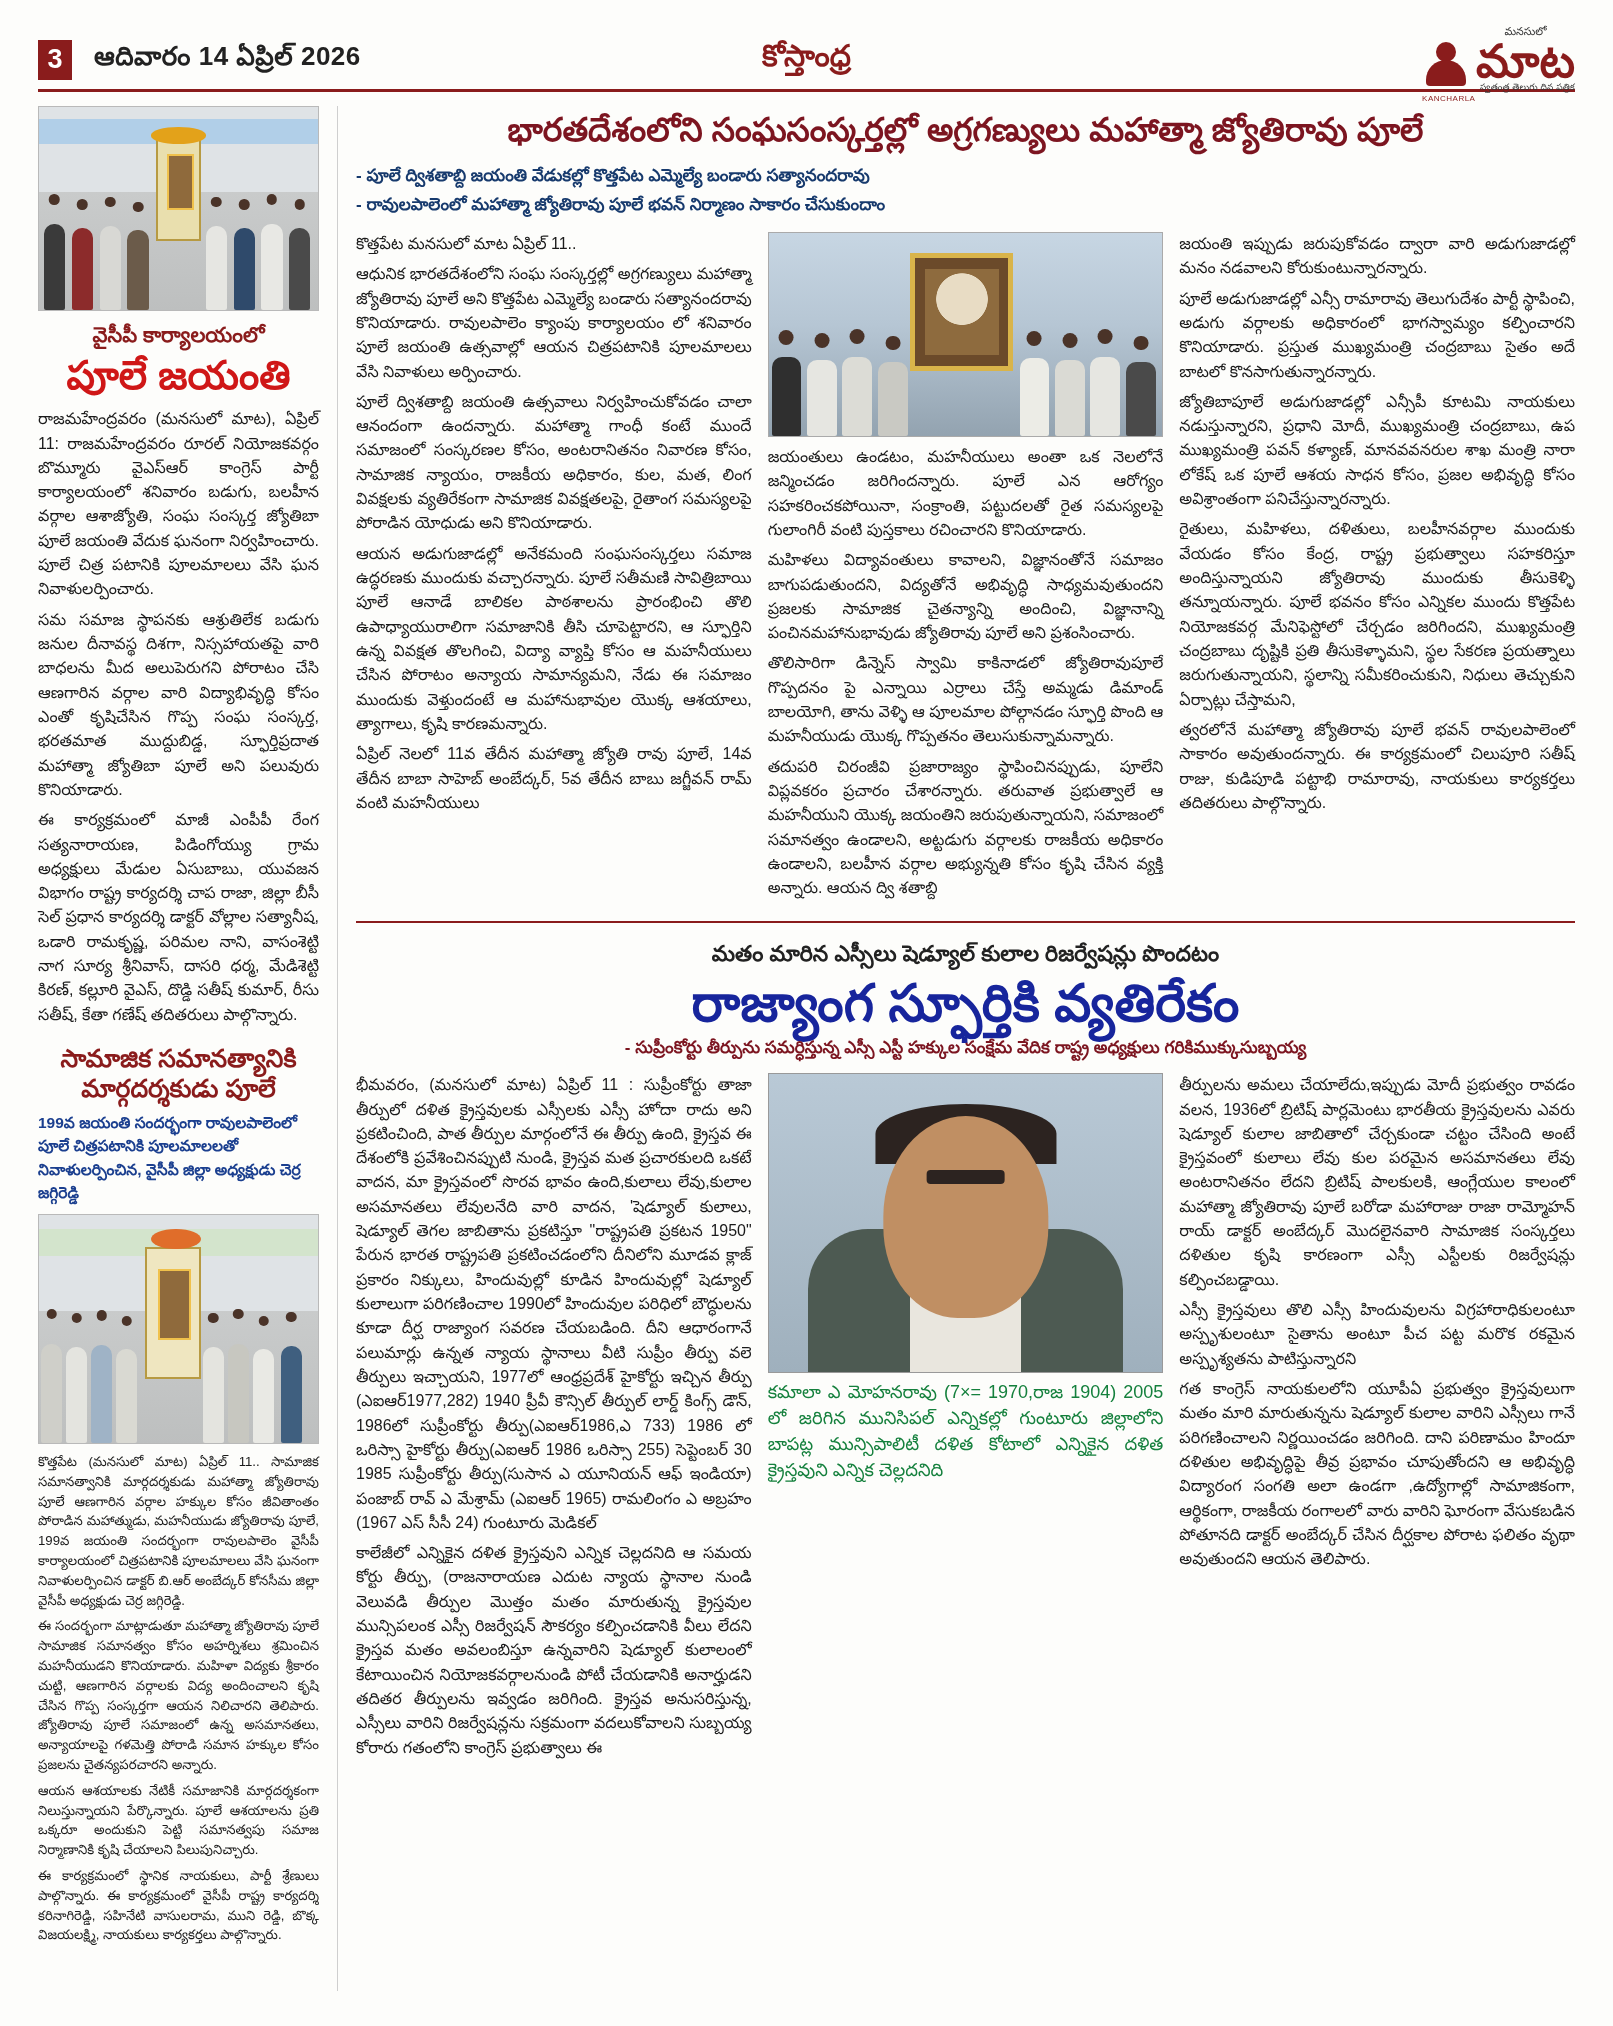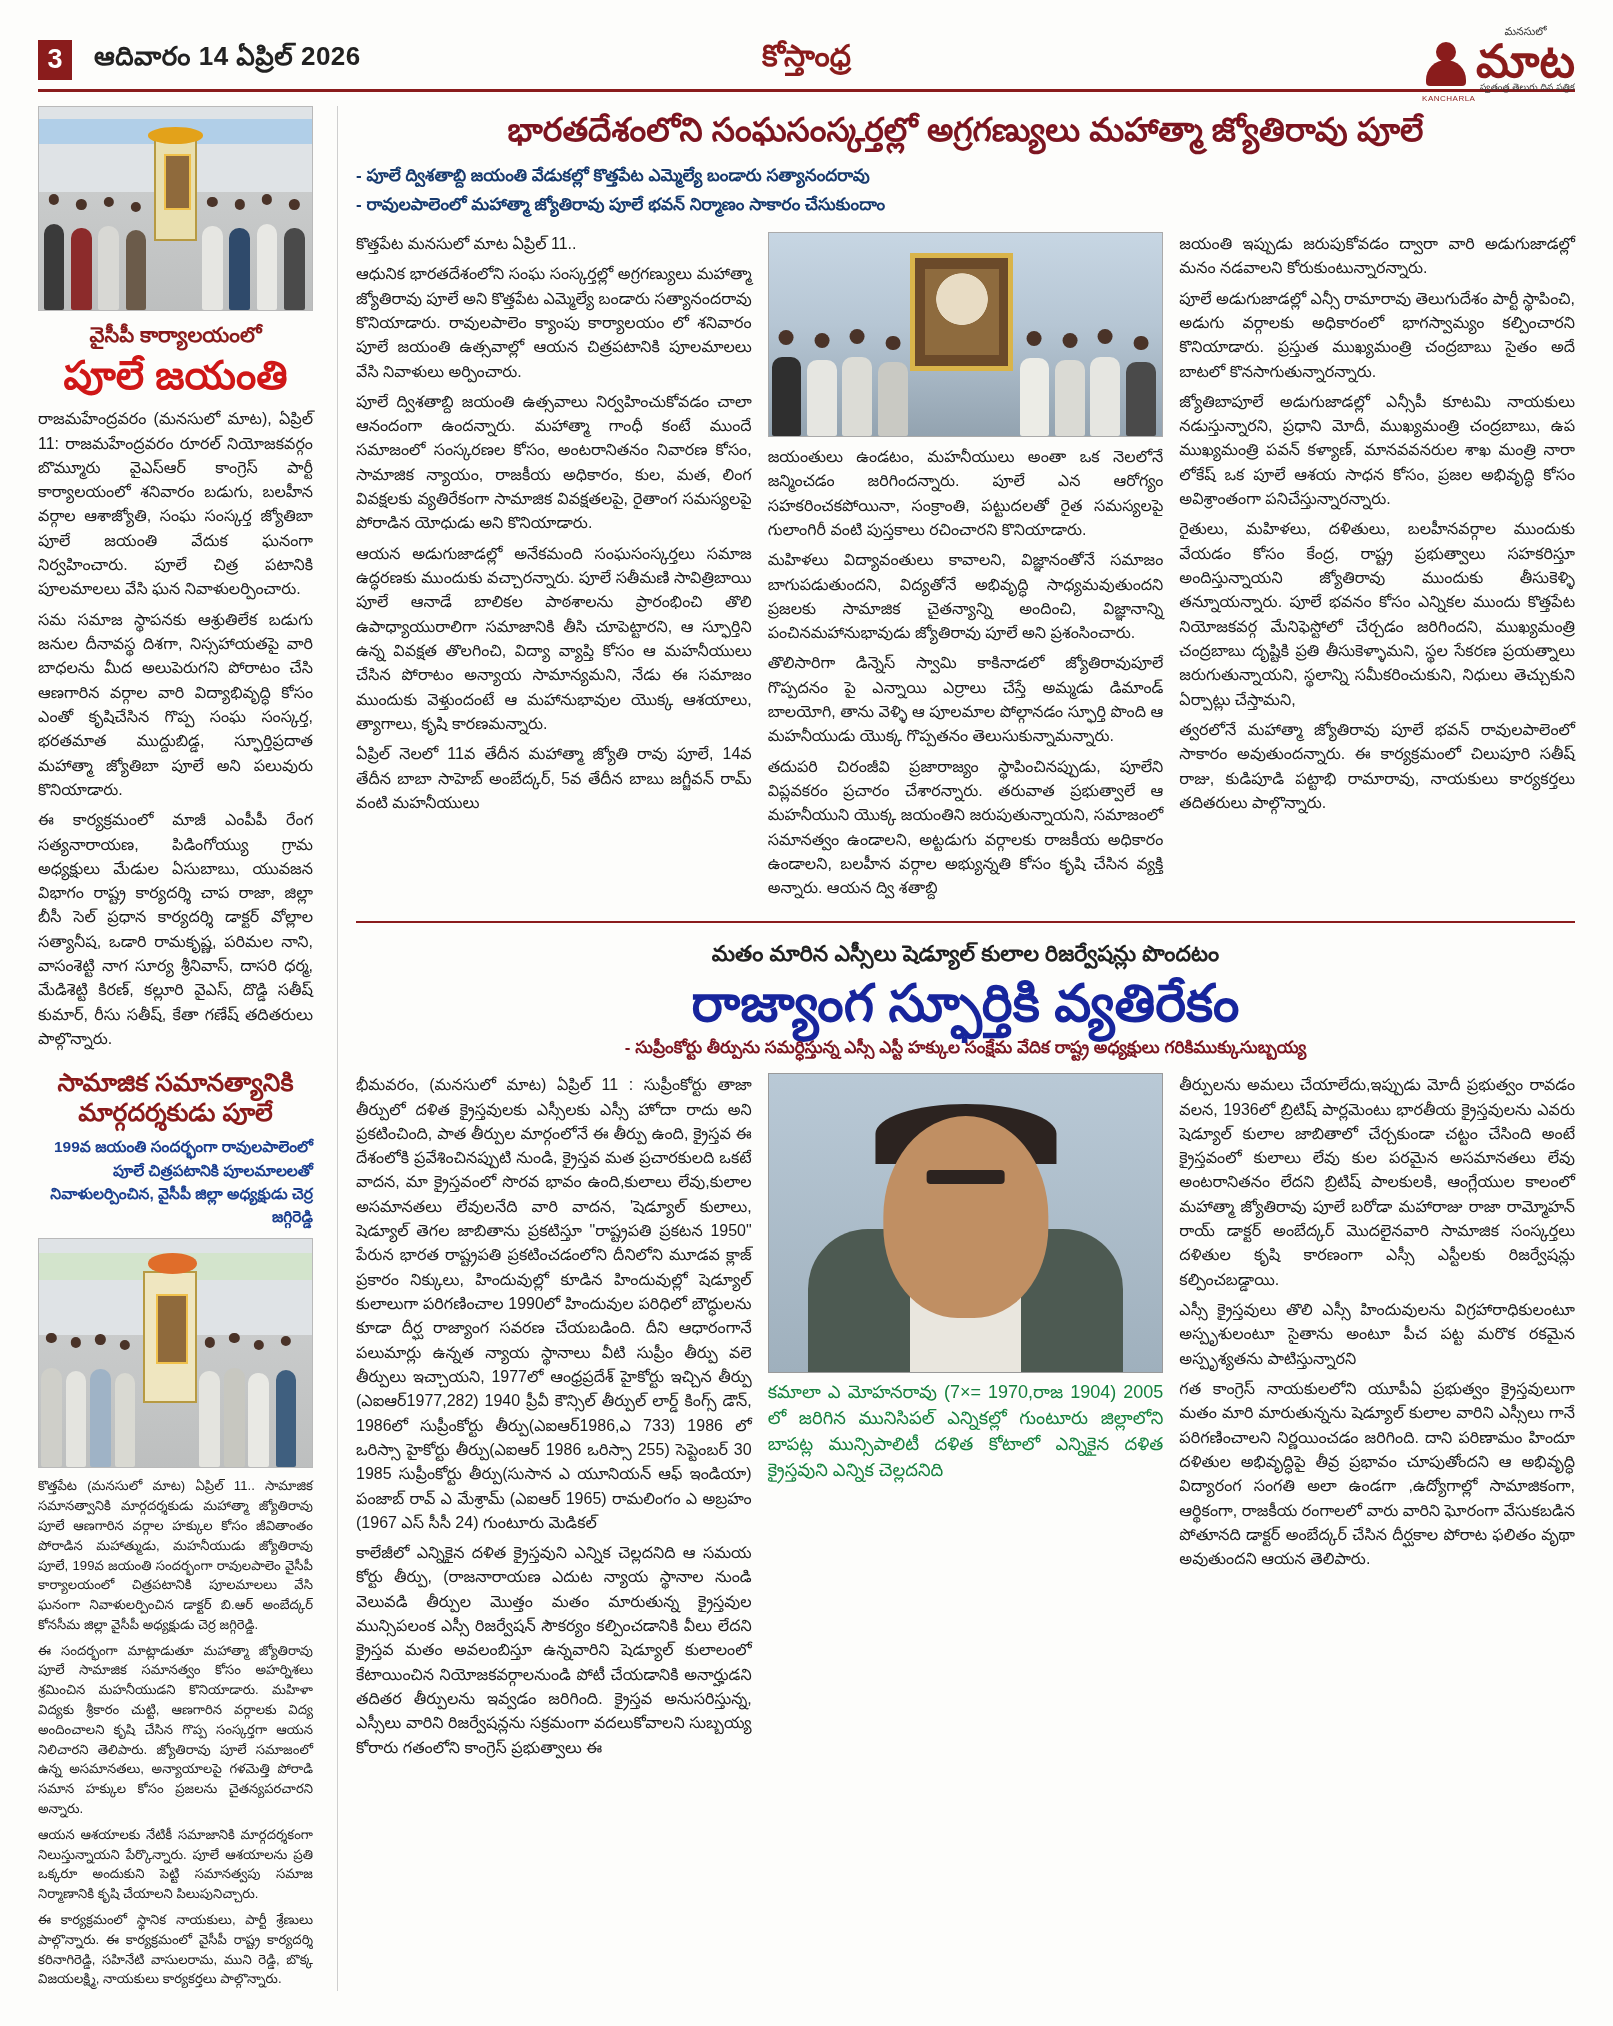--- a/index.html
+++ b/index.html
@@ -68,21 +68,21 @@
   }
 
   
   .content {
     display:flex; gap:18px; margin-top:14px;
     height:1885px;
   }
   .col-left {
     width:300px; flex:none;
     border-right:1px solid #cfcfcf;
-    padding-right:24px;
+    padding-right:18px;
   }
   .col-right { flex:1; }
 
   
   .photo {
     width:100%; position:relative; overflow:hidden;
     border:1px solid #b9b9b9;
     background:linear-gradient(#cfd6dd,#aeb7c0);
   }
   .ph-room {
@@ -126,21 +126,21 @@
   }
   .head-red-big {
     text-align:center; color:#cf1717; font-weight:bold;
     font-size:40px; line-height:1.08; margin:0 0 10px;
   }
   .head-maroon {
     text-align:center; color:#8a1c1c; font-weight:bold;
     font-size:25px; line-height:1.2; margin:16px 0 8px;
   }
   .sub-blue {
-    text-align:right; color:#1b3f8f; font-weight:bold;
+    text-align:left; color:#1b3f8f; font-weight:bold;
     font-size:15.5px; line-height:1.5; margin:0 0 10px;
   }
   .body-col {
     font-size:16px; line-height:1.52; text-align:justify;
     color:#1a1a1a;
     hyphens:auto;
   }
   .body-col p { margin:0 0 6px; }
 
   

